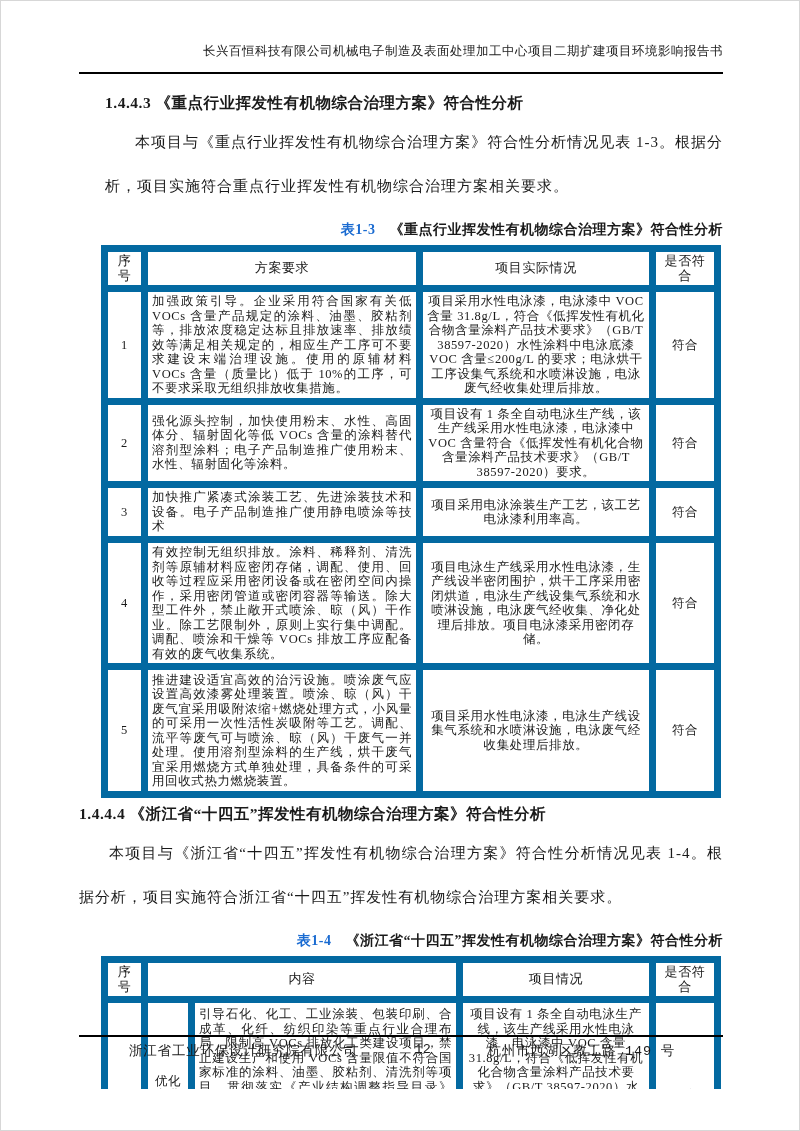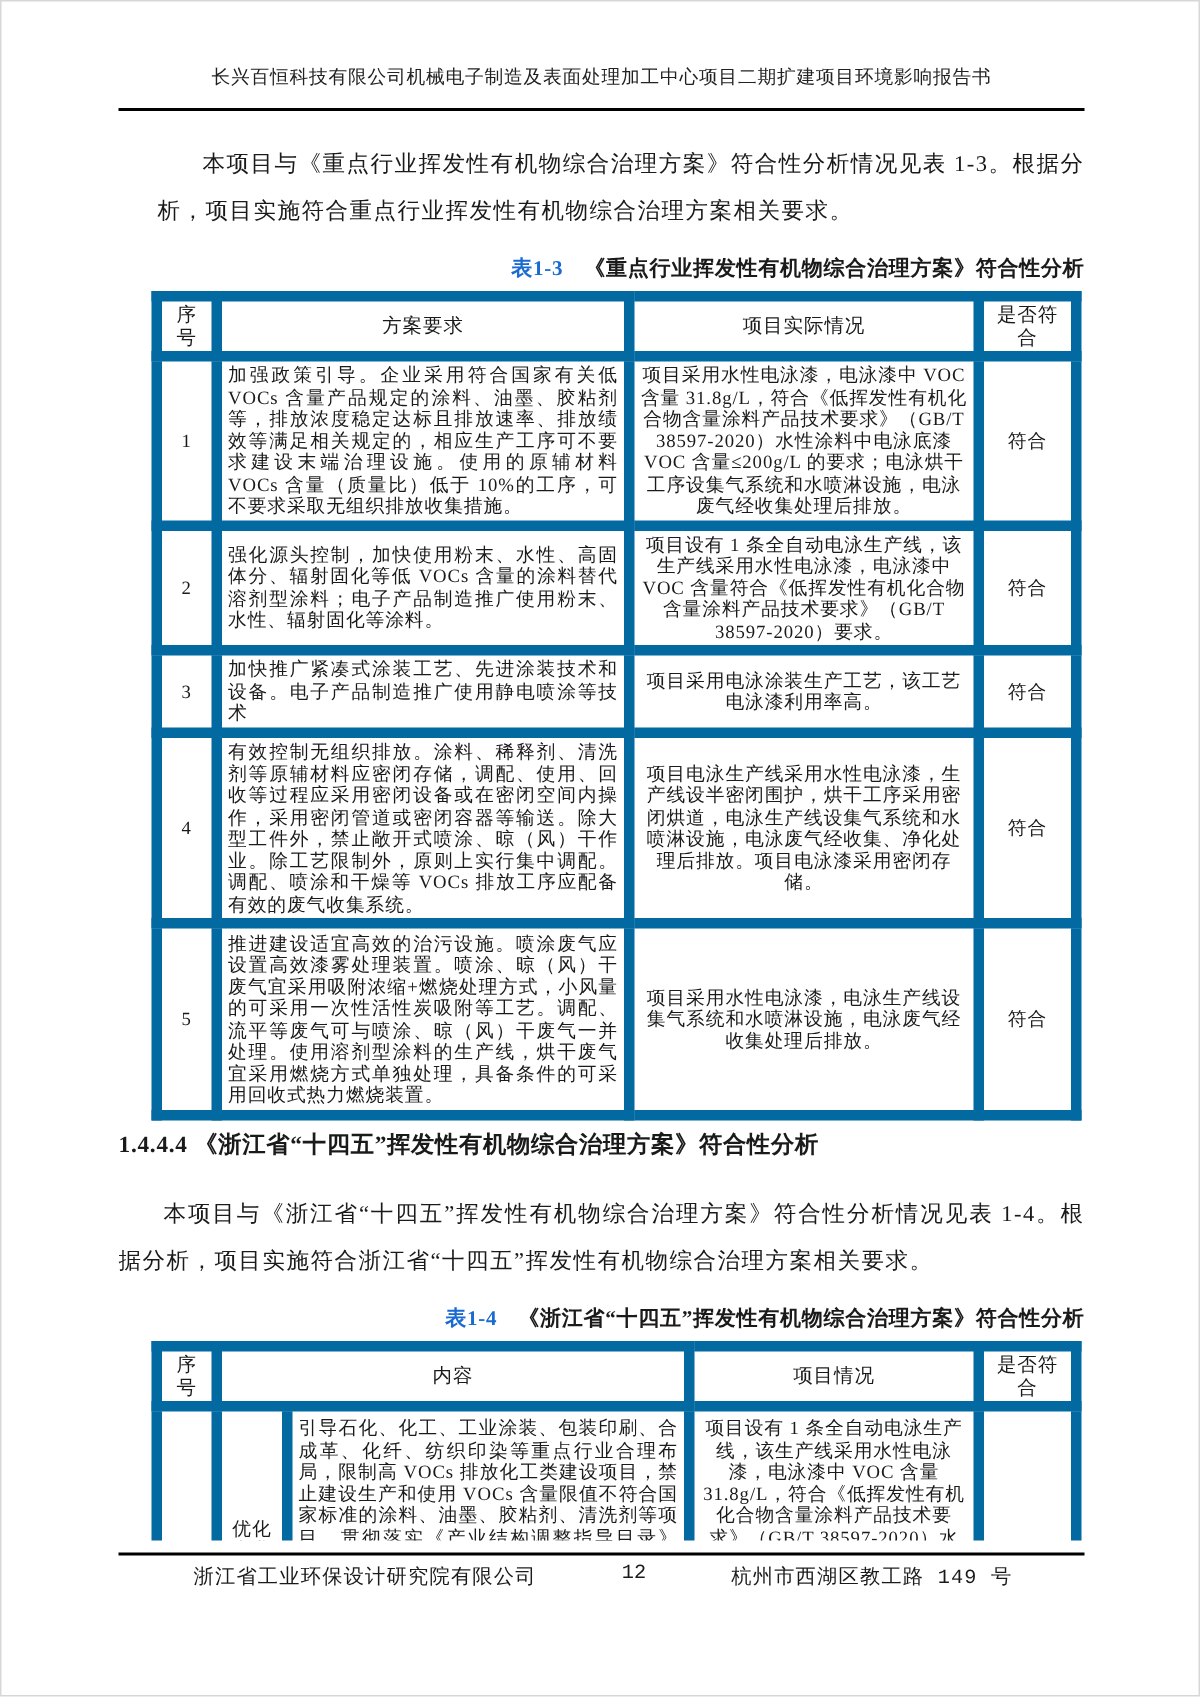--- a/index.html
+++ b/index.html
@@ -4,30 +4,30 @@
 <style>
   * { margin:0; padding:0; box-sizing:border-box; }
   html,body { background:#fff; }
   body {
     width:800px; height:1131px; overflow:hidden; position:relative;
     font-family:"Liberation Serif","DejaVu Serif",serif;
     color:#1a1a1a; border:1px solid #d7d7d7;
   }
   .content { padding:0 76px 0 78px; }
   .doc-header {
-    text-align:center; font-size:12.5px; letter-spacing:.5px;
+    text-align:right; font-size:12.5px; letter-spacing:.5px;
     margin-top:42px; color:#222;
   }
   .header-rule { border-bottom:3px double #000; margin-top:12px; border-bottom-style:solid; height:0; border-bottom-width:2.5px; }
   h2.sec {
     font-size:15.5px; font-weight:bold; margin:19px 0 0 26px; letter-spacing:.5px;
   }
   p.body-para {
-    font-size:15px; line-height:31px; text-align:justify;
-    margin:21px 0 0 26px; text-indent:2em; letter-spacing:1px;
+    font-size:15px; line-height:44px; text-align:justify;
+    margin:6px 0 0 26px; text-indent:2em; letter-spacing:1px;
   }
   .tbl-caption {
     text-align:right; font-weight:bold; font-size:14px; margin:13px 0 6px 0;
     letter-spacing:.5px;
   }
   .tbl-caption .lbl { color:#1a6bd1; margin-right:14px; }
   table.cmp {
     border-collapse:collapse; width:613px; margin:0 0 0 22px;
     font-size:12.5px; table-layout:fixed;
   }
@@ -68,20 +68,21 @@
   }
   .doc-footer .pagenum { letter-spacing:0; }
 </style>
 </head>
 <body>
 
 <div class="content">
   <div class="doc-header">长兴百恒科技有限公司机械电子制造及表面处理加工中心项目二期扩建项目环境影响报告书</div>
   <div class="header-rule"></div>
 
+  <h2 class="sec">1.4.4.3 《重点行业挥发性有机物综合治理方案》符合性分析</h2>
   <p class="body-para">本项目与《重点行业挥发性有机物综合治理方案》符合性分析情况见表 1-3。根据分析，项目实施符合重点行业挥发性有机物综合治理方案相关要求。</p>
 
   <div class="tbl-caption">
     <span class="lbl">表1-3</span><span>《重点行业挥发性有机物综合治理方案》符合性分析</span>
   </div>
 
   <table class="cmp t1">
     <colgroup>
         <col class="c-no">
         <col class="c-req">

